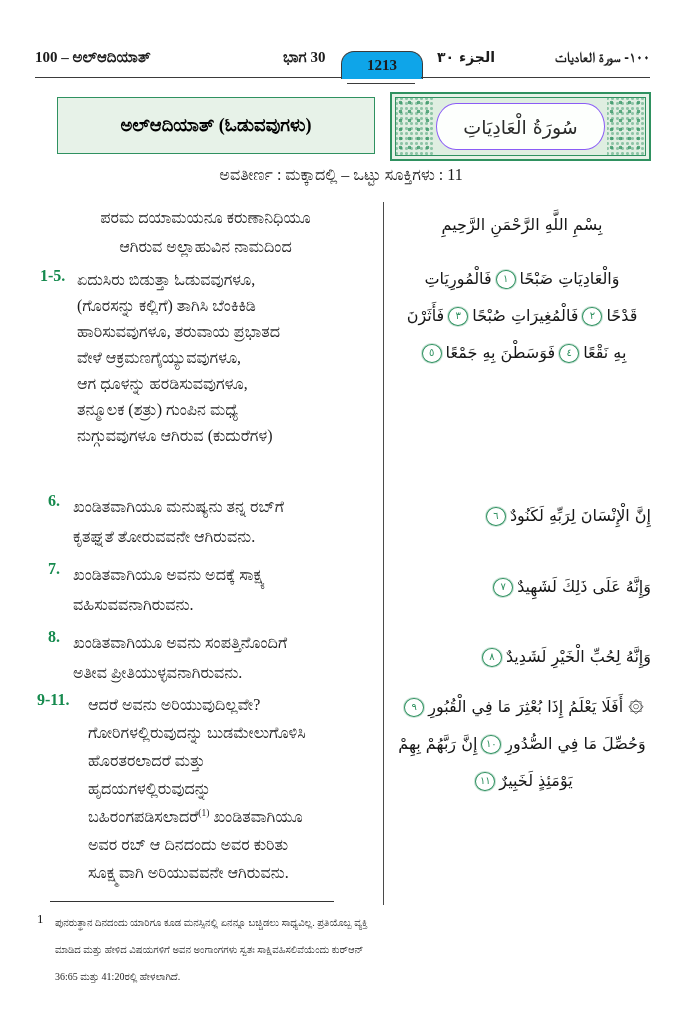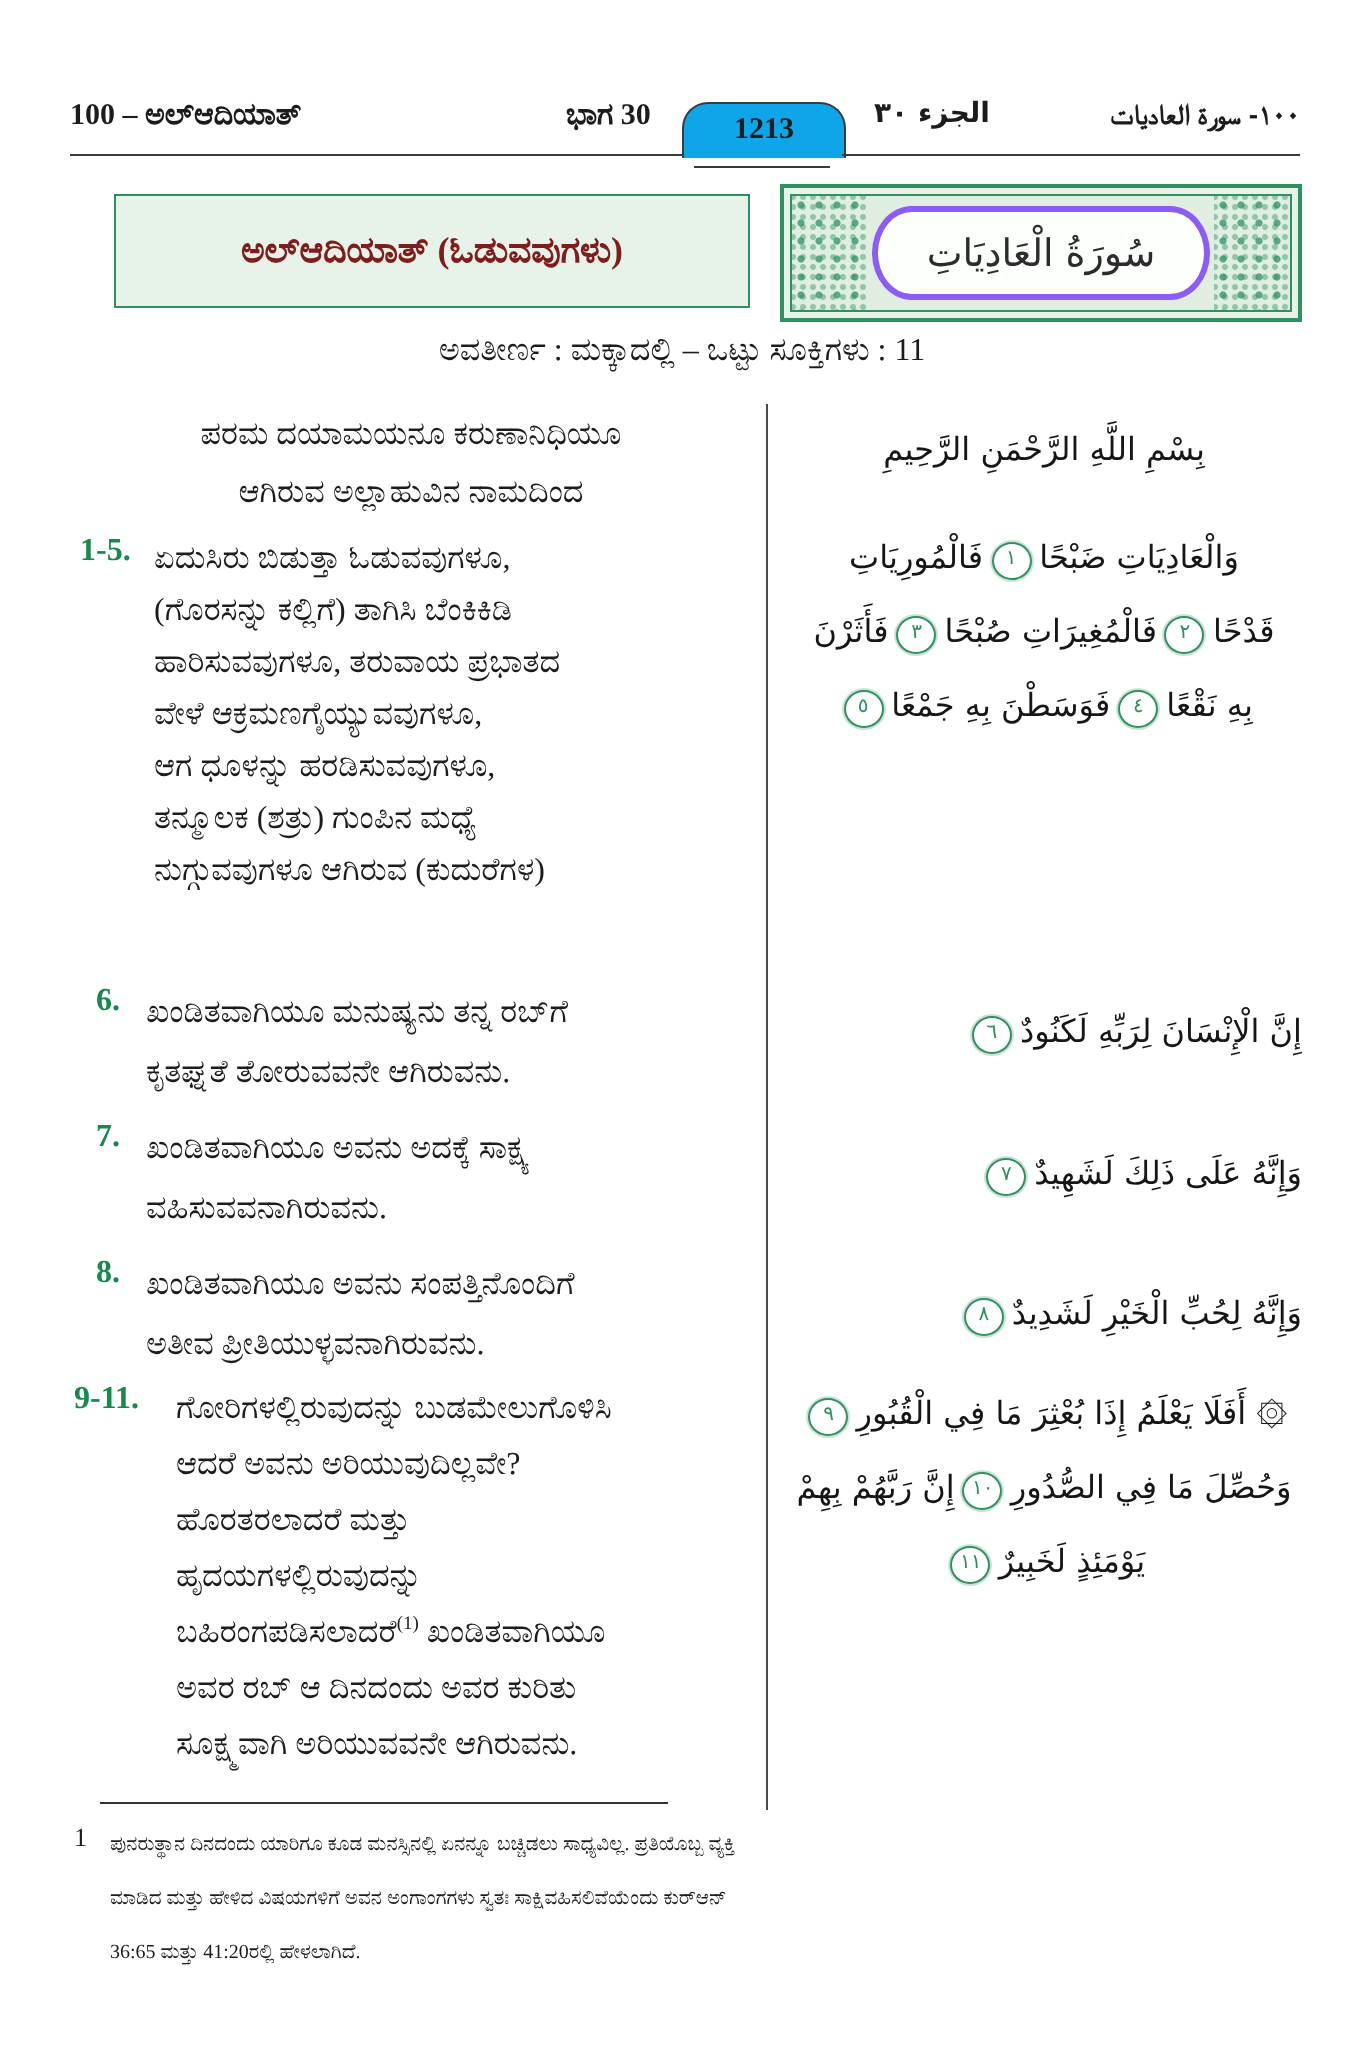--- a/index.html
+++ b/index.html
@@ -27,40 +27,40 @@
     position:absolute;left:341px;top:51px;width:80px;height:27px;
     border:1.6px solid var(--rule-color);border-bottom:none;border-radius:13px 13px 0 0;
     text-align:center;line-height:27px;font-weight:bold;font-size:15px;background:#0ea5e9;
   }
   .page-tab-underline{position:absolute;left:347px;top:83px;width:68px;border-top:1.4px solid var(--rule-color);}
   
   .title-box-kn{
     position:absolute;left:57px;top:97px;width:316px;height:55px;
     background:var(--box-fill-green);border:1.2px solid var(--accent-green);
     display:flex;align-items:center;justify-content:center;
-    font-weight:bold;font-size:18px;color:#7f1d1d;
+    font-weight:bold;font-size:18px;color:#000000;
   }
   .title-box-ar{
     position:absolute;left:390px;top:92px;width:261px;height:69px;
     background:var(--box-fill-green);border:2px solid var(--accent-green);
     box-sizing:border-box;padding:3px;
   }
   .frame-inner{
     width:100%;height:100%;box-sizing:border-box;border:1px solid var(--accent-green);
     display:flex;align-items:stretch;background:#dfeee1;
   }
   .orn{
     width:38px;flex:0 0 38px;
     background:
       radial-gradient(circle, rgba(47,145,96,.75) 1.5px, transparent 2.1px),
       radial-gradient(circle, rgba(47,145,96,.45) 1.2px, transparent 1.8px);
     background-size:9px 9px,5px 5px;background-position:0 0,3px 3px;
   }
   .cartouche{
-    flex:1;margin:5px 2px;background:#fdfffd;border:3px solid #8b5cf6;border-radius:20px/50%;
+    flex:1;margin:5px 2px;background:#fdfffd;border:1px solid #8b5cf6;border-radius:20px/50%;
     display:flex;align-items:center;justify-content:center;
   }
   .ar-cal{font-family:"DejaVu Sans",sans-serif;font-size:19px;color:#2c2c2c;direction:rtl;white-space:nowrap;}
   .revelation{position:absolute;top:166px;left:0;width:682px;text-align:center;font-size:16px;}
   
   .divider-v{position:absolute;left:383px;top:202px;height:703px;width:0;border-left:1.3px solid #4a4a4a;}
   .kn-bismillah{position:absolute;top:203px;left:38px;width:335px;text-align:center;font-size:16px;line-height:29px;overflow:hidden;}
   .kn-block{position:absolute;overflow:hidden;font-size:16px;}
   .kline{white-space:nowrap;}
   .vnum{position:absolute;left:0;top:0;color:var(--verse-number-green);font-weight:bold;}
@@ -159,22 +159,22 @@
   </div>
 
   <div class="kn-block blk-8">
     <span class="vnum">8.</span>
     <div class="kline">ಖಂಡಿತವಾಗಿಯೂ ಅವನು ಸಂಪತ್ತಿನೊಂದಿಗೆ</div>
     <div class="kline">ಅತೀವ ಪ್ರೀತಿಯುಳ್ಳವನಾಗಿರುವನು.</div>
   </div>
 
   <div class="kn-block blk-911">
     <span class="vnum">9-11.</span>
+    <div class="kline">ಆದರೆ ಅವನು ಅರಿಯುವುದಿಲ್ಲವೇ?</div>
     <div class="kline">ಗೋರಿಗಳಲ್ಲಿರುವುದನ್ನು ಬುಡಮೇಲುಗೊಳಿಸಿ</div>
-    <div class="kline">ಆದರೆ ಅವನು ಅರಿಯುವುದಿಲ್ಲವೇ?</div>
     <div class="kline">ಹೊರತರಲಾದರೆ ಮತ್ತು</div>
     <div class="kline">ಹೃದಯಗಳಲ್ಲಿರುವುದನ್ನು</div>
     <div class="kline"><span>ಬಹಿರಂಗಪಡಿಸಲಾದರೆ</span><sup class="fn-ref">(1)</sup><span> ಖಂಡಿತವಾಗಿಯೂ</span></div>
     <div class="kline">ಅವರ ರಬ್ ಆ ದಿನದಂದು ಅವರ ಕುರಿತು</div>
     <div class="kline">ಸೂಕ್ಷ್ಮವಾಗಿ ಅರಿಯುವವನೇ ಆಗಿರುವನು.</div>
   </div>
 
   <div class="ar-blk ar-bismillah">
     <div class="ar-line">بِسْمِ اللَّهِ الرَّحْمَنِ الرَّحِيمِ</div>
   </div>

